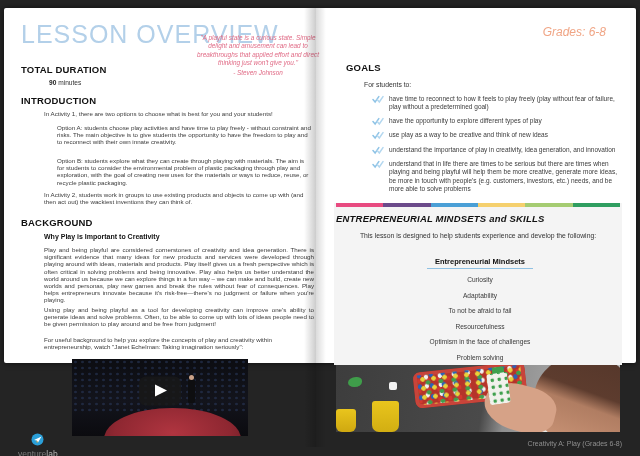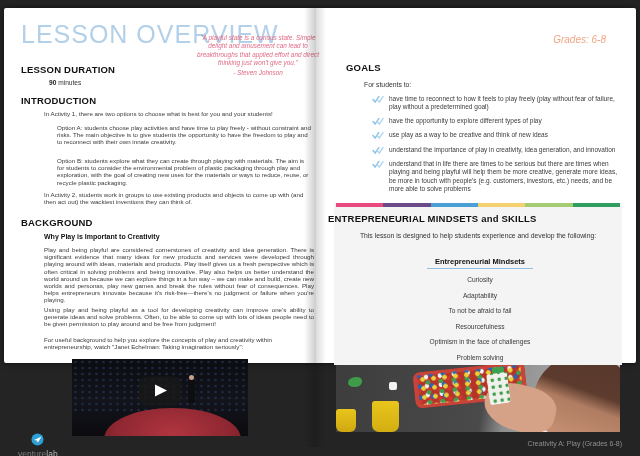--- a/index.html
+++ b/index.html
@@ -55,33 +55,33 @@
   .playbtn:before { content:""; position:absolute; left:16px; top:8px; width:0; height:0;
                     border-left:12px solid #ffffff; border-top:6.5px solid transparent;
                     border-bottom:6.5px solid transparent; }
 
   
   .logo { position:absolute; left:14px; top:425px; display:flex; align-items:center; gap:3px;flex-direction:column; }
   .logo-text { font-size:8.5px; color:#7d7d7d; }
   .logo-text .lab { color:#b5b5b5; }
 
   
-  .grades { position:absolute; right:30px; top:26px; font-size:10px; color:#f0a585;
+  .grades { position:absolute; right:30px; top:17px; font-size:12px; color:#f0a585;
             font-style:italic; }
   .h-goals { left:22px; top:54px;margin-left:8px; }
   .for-students { position:absolute; left:48px; top:73px; font-size:6.8px; color:#333; }
   .goal-list { position:absolute; left:56px; top:87px; width:250px; }
   .goal-item { display:flex; align-items:flex-start; gap:5px; margin-bottom:5.5px; }
   .goal-item .txt { font-size:6.5px; line-height:1.25; color:#3a3a3a; width:236px; }
   .goal-item svg { flex:0 0 auto; margin-top:0; }
 
   .panel { position:absolute; left:18px; top:195px; width:288px; height:162px; background:#f4f4f4; }
   .stripe { position:absolute; left:20px; top:195px; width:284px; height:4px; display:flex; }
   .stripe div { flex:1; height:100%; }
-  .h-entre { left:12px; top:205px; }
+  .h-entre { left:20px; top:205px;font-style:italic; }
   .lesson-intro { position:absolute; left:20px; top:224px; width:284px; text-align:center;
                   font-size:6.8px; color:#333; }
   .cols { position:absolute; left:24px; top:242px; width:280px; display:flex; }
   .col { flex:1; text-align:center; }
   .col-header { font-size:7.5px; font-weight:bold; color:#111; display:inline-block;
                 border-bottom:1.5px solid #8fc1e3; padding:0 8px 2px 8px; margin-bottom:7px;text-align:right; }
   .col-item { font-size:6.6px; color:#3a3a3a; margin-bottom:7px; white-space:pre-line;
               line-height:1.3; }
 
   
@@ -132,21 +132,21 @@
   <div class="spread">
 
     <div class="page page-left">
       <div class="doc-title">LESSON OVERVIEW</div>
 
       <div class="quote">
         <span>"A playful state is a curious state. Simple delight and amusement can lead to breakthroughs that applied effort and direct thinking just won't give you."</span>
         <span class="attr">- Steven Johnson</span>
       </div>
 
-      <h2 class="sec h-duration">LESSON DURATION</h2>
+      <h2 class="sec h-duration">TOTAL DURATION</h2>
       <div class="duration-line"><b>90</b><span> minutes</span></div>
 
       <h2 class="sec h-intro">INTRODUCTION</h2>
       <p class="body-p p-act1">In Activity 1, there are two options to choose what is best for you and your students!</p>
       <p class="body-p p-optA">Option A: students choose play activities and have time to play freely - without constraint and risks. The main objective is to give students the opportunity to have the freedom to play and to reconnect with their own innate creativity.</p>
       <p class="body-p p-optB">Option B: students explore what they can create through playing with materials. The aim is for students to consider the environmental problem of plastic packaging through play and exploration, with the goal of creating new uses for the materials or ways to reduce, reuse, or recycle plastic packaging.</p>
       <p class="body-p p-act2">In Activity 2, students work in groups to use existing products and objects to come up with (and then act out) the wackiest inventions they can think of.</p>
 
       <h2 class="sec h-back">BACKGROUND</h2>
       <div class="sub-why">Why Play is Important to Creativity</div>

